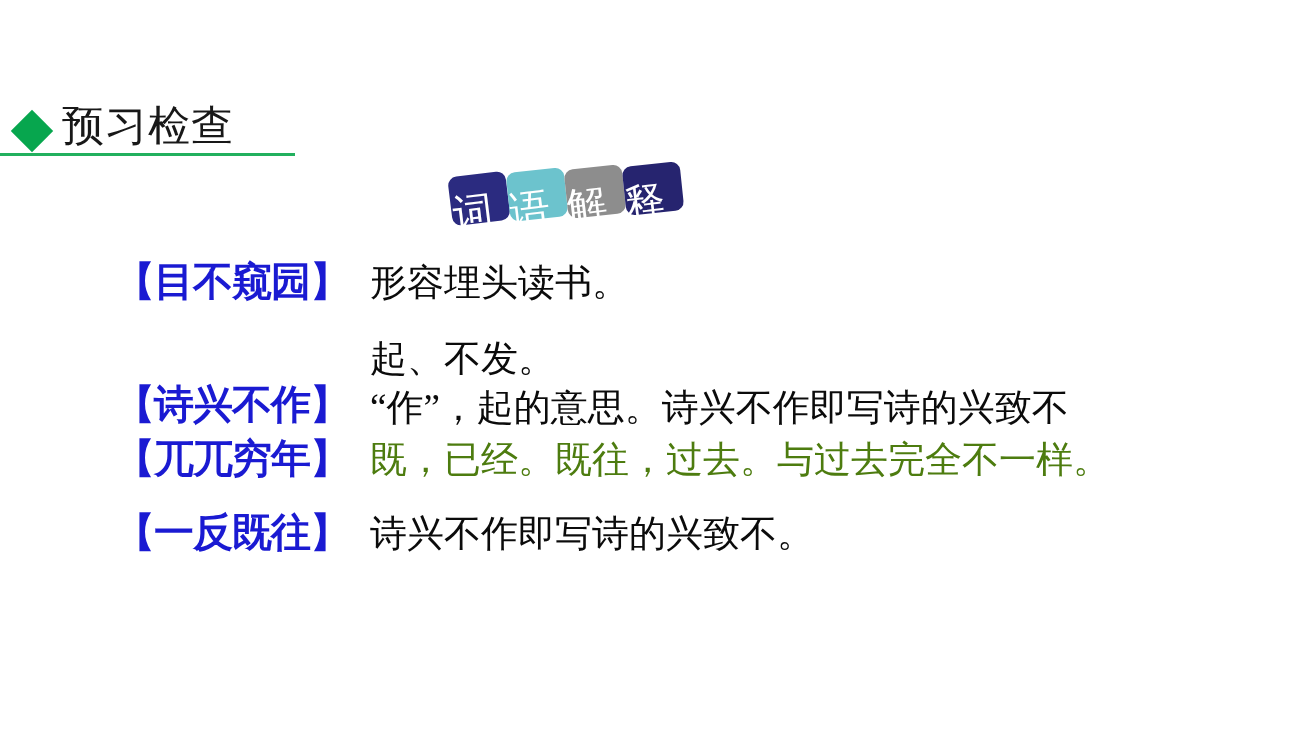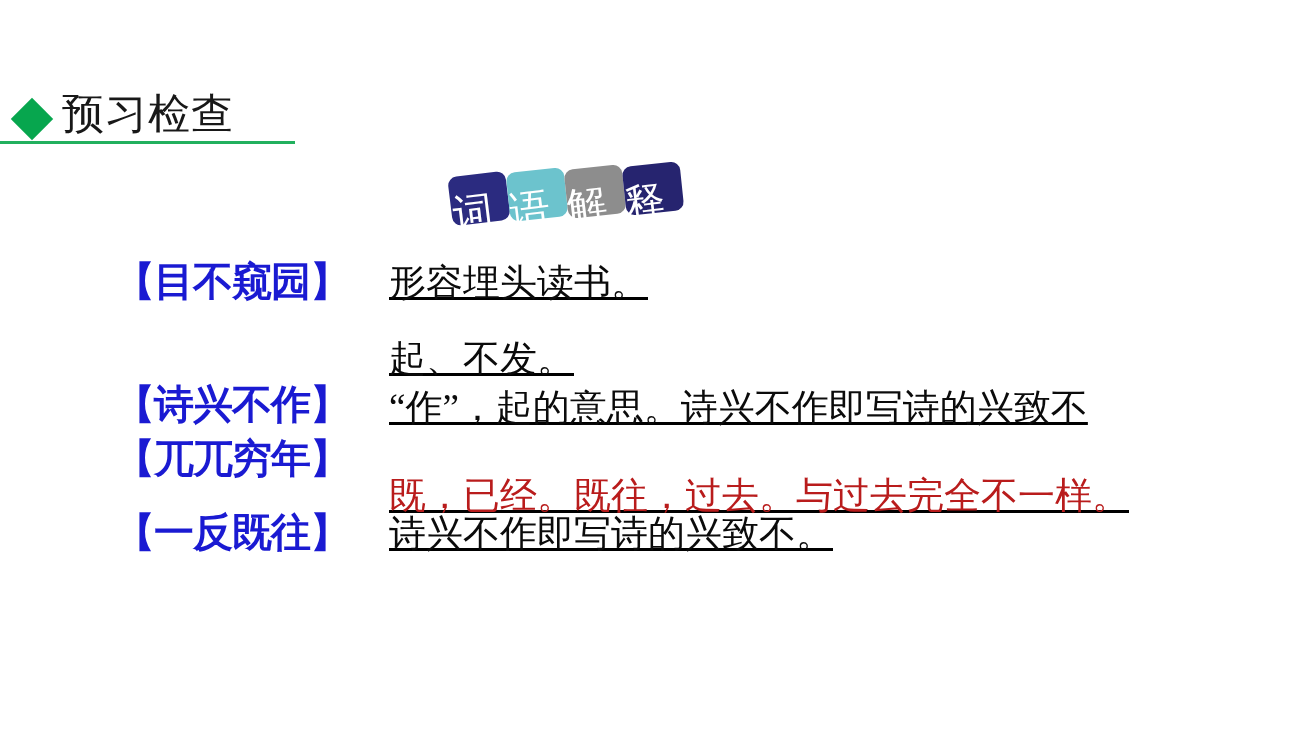--- a/index.html
+++ b/index.html
@@ -12,21 +12,21 @@
     background: #ffffff;
     font-family: "Liberation Serif", "DejaVu Serif", serif;
     overflow: hidden;
     position: relative;
   }
 
   
   #slide-heading {
     position: absolute;
     left: 0px;
-    top: 88px;
+    top: 100px;
     width: 300px;
     height: 58px;
   }
   #heading-diamond {
     position: absolute;
     left: 17px;
     top: 16px;
     width: 30px;
     height: 30px;
     background: #07a64e;
@@ -96,24 +96,23 @@
     width: 245px;
     font-size: 40px;
     line-height: 48px;
     color: #1a1ad2;
     font-weight: bold;
     white-space: nowrap;
     letter-spacing: -1px;
   }
   .definition-body {
     position: absolute;
-    left: 389px;
+    left: 370px;
     top: 0px;
     width: 905px;
-    text-decoration: underline;
   }
   .definition-line {
     font-size: 37px;
     line-height: 49px;
     color: #0b0b0b;
     white-space: nowrap;
     letter-spacing: 0px;
   }
 </style>
 </head>
@@ -150,21 +149,21 @@
     <div class="definition-term" style="color: rgb(26, 26, 210); margin-top: 47px;">【诗兴不作】</div>
     <div class="definition-body">
       <div class="definition-line" style="color: rgb(11, 11, 11);">起、不发。</div>
       <div class="definition-line" style="color: rgb(11, 11, 11);">“作”，起的意思。诗兴不作即写诗的兴致不</div>
     </div>
   </div>
 
   <div class="definition-row" style="top:177px;">
     <div class="definition-term" style="color: rgb(26, 26, 210);">【兀兀穷年】</div>
     <div class="definition-body">
-      <div class="definition-line" style="color: #b91c1c; margin-top: 36px;">既，已经。既往，过去。与过去完全不一样。</div>
+      <div class="definition-line" style="color: #4d7c0f;">既，已经。既往，过去。与过去完全不一样。</div>
     </div>
   </div>
 
   <div class="definition-row" style="top:251px;">
     <div class="definition-term" style="color: rgb(26, 26, 210);">【一反既往】</div>
     <div class="definition-body">
       <div class="definition-line" style="color: rgb(11, 11, 11);">诗兴不作即写诗的兴致不。</div>
     </div>
   </div>
 

